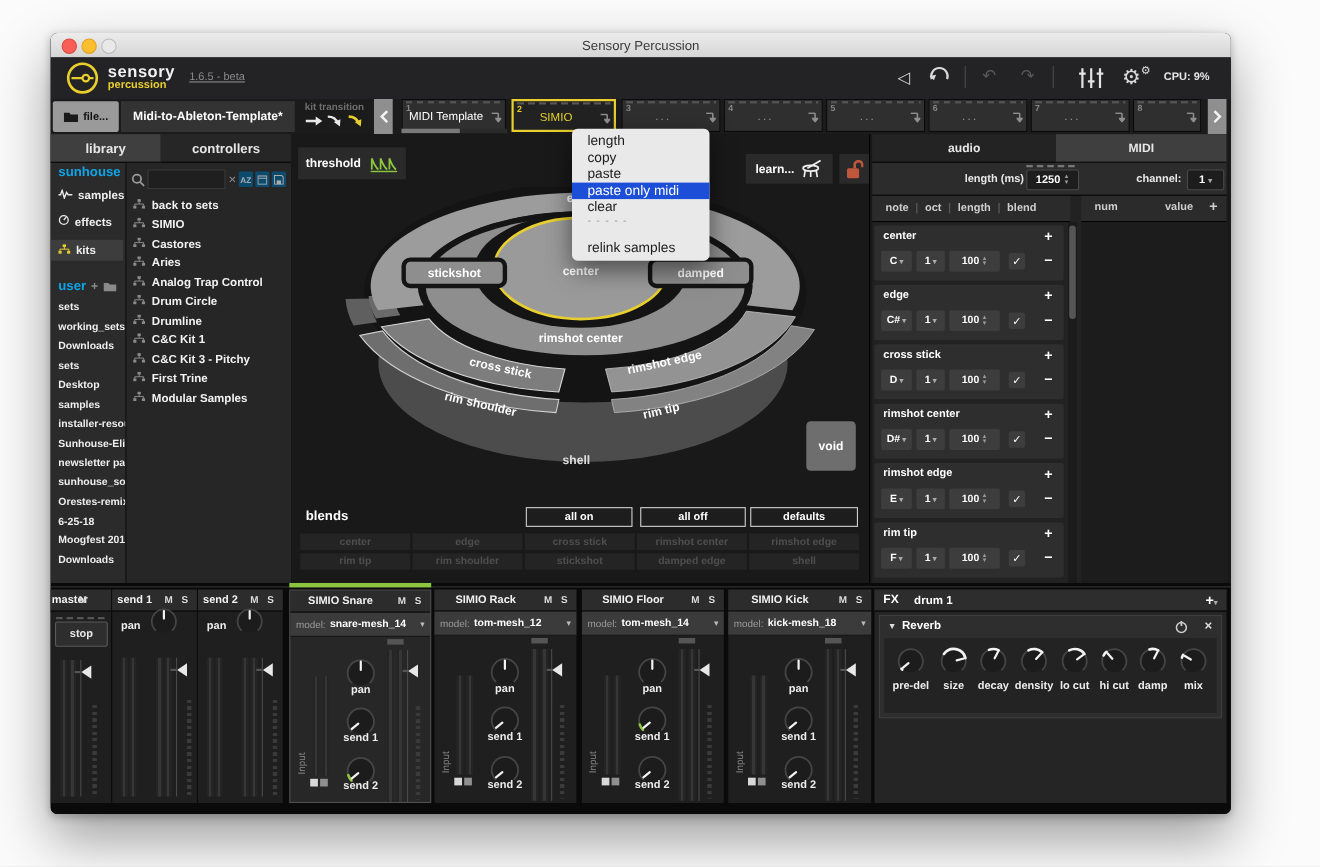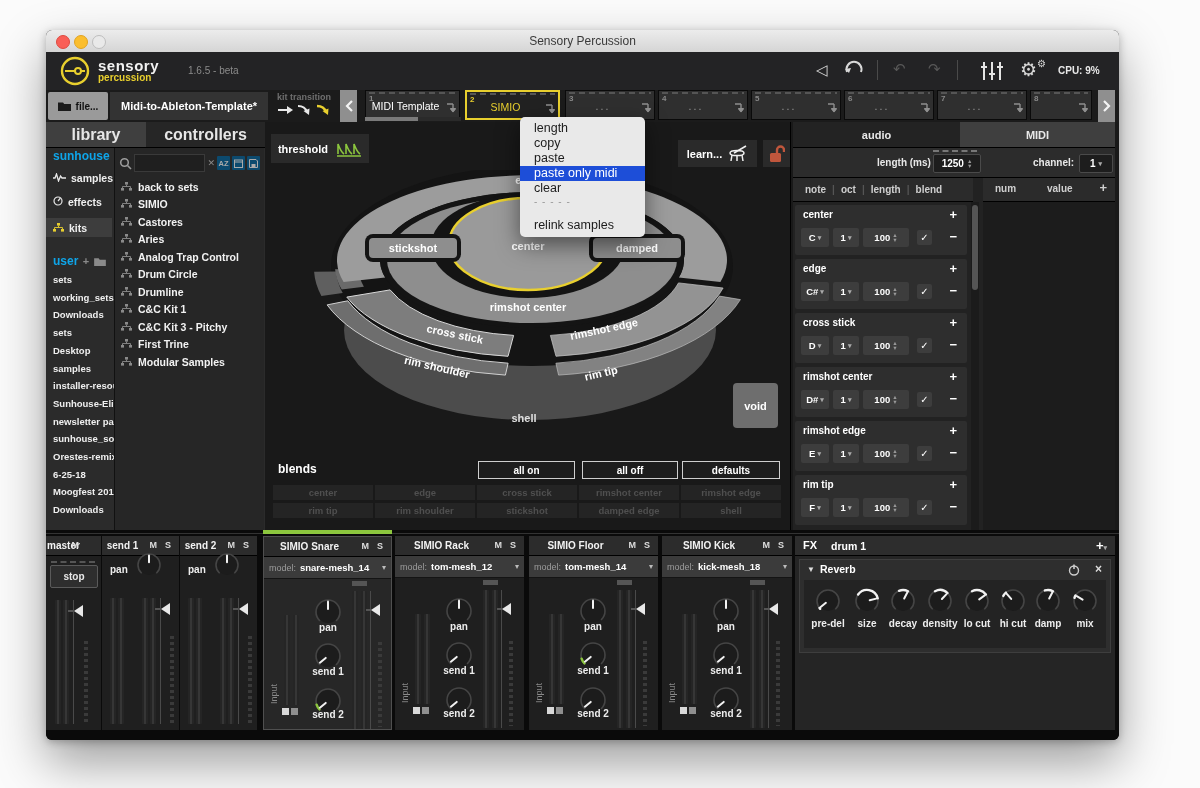--- a/index.html
+++ b/index.html
@@ -39,21 +39,21 @@
   .tab .tpull{position:absolute;right:3px;top:8px;}
   .tab.empty .tlabel{color:#979797;letter-spacing:2px;}
   .tab.selected{border:2px solid #e8cf2e;background:#222;}
   .tab.selected .tnum{color:#e8cf2e;}
   .tab.selected .tlabel{color:#e8cf2e;}
   #tabscroll{position:absolute;left:319px;top:27px;width:96px;height:4px;background:#2a2a2a;}
   #tabscroll div{width:55%;height:100%;background:#7a7a7a;}
   
   #main{position:absolute;left:0;top:92px;width:100%;height:408px;background:#191919;}
   #sidebar{position:absolute;left:0;top:0;width:219px;height:408px;background:#2b2b2b;border-right:1px solid #000;}
-  .side-tab{position:absolute;top:0;height:26px;font-size:16px;font-weight:bold;color:#e6e6e6;
+  .side-tab{position:absolute;top:0;height:26px;font-size:12px;font-weight:bold;color:#e6e6e6;
     display:flex;align-items:center;justify-content:center;border-bottom:1px solid #000;box-sizing:border-box;}
   #sun-label,#user-label{font-size:12px;font-weight:bold;color:#0ea5e9;}
   .src-item{position:absolute;left:0;width:66px;height:19px;display:flex;align-items:center;gap:5px;padding-left:7px;box-sizing:border-box;
     color:#efefef;font-size:10.5px;font-weight:bold;}
   .src-item.active{background:#3d3d3d;}
   .folder-item{position:absolute;left:0;width:66px;color:#efefef;font-size:9.5px;font-weight:bold;padding-left:7px;
     white-space:nowrap;overflow:hidden;}
   #kitpanel{position:absolute;left:68px;top:26px;width:149px;height:382px;background:#262626;border-left:1px solid #111;}
   #searchrow{position:absolute;left:4px;top:5px;right:4px;height:20px;display:flex;align-items:center;gap:2px;}
   #searchfield{flex:1;height:16px;background:#1f1f1f;border:1px solid #3a3a3a;}
@@ -169,21 +169,21 @@
     <div id="header">
       <svg class="abs" style="left:13px;top:3px;" width="32" height="32" viewBox="0 0 32 32">
         <circle cx="16" cy="16" r="13" fill="none" stroke="#e8cf2e" stroke-width="2.4"></circle>
         <line x1="6" y1="16" x2="26" y2="16" stroke="#e8cf2e" stroke-width="2"></line>
         <circle cx="19" cy="16" r="3" fill="#232325" stroke="#e8cf2e" stroke-width="2"></circle>
       </svg>
       <div class="abs" style="left:52px;top:7px;">
         <div class="brand-top">sensory</div>
         <div class="brand-bottom">percussion</div>
       </div>
-      <div class="abs version" style="left:142px;top:13px;">1.6.5 - beta</div>
+      <div class="abs version" style="left:126px;top:13px;text-decoration:underline;">1.6.5 - beta</div>
       <div class="abs hicon" style="left:770px;top:9px;">◁</div>
       <svg class="abs" style="left:797px;top:7px;" width="22" height="22" viewBox="0 0 22 22">
         <path d="M4 13 A7.5 7.5 0 1 1 18 13" fill="none" stroke="#d8d8d8" stroke-width="2"></path>
         <path d="M2 10 L6 14 L8 9 Z" fill="#d8d8d8"></path>
       </svg>
       <div class="hsep" style="left:831px;"></div>
       <div class="abs hicon" style="left:847px;top:8px;color:#585858;">↶</div>
       <div class="abs hicon" style="left:882px;top:8px;color:#585858;">↷</div>
       <div class="hsep" style="left:911px;"></div>
       <svg class="abs" style="left:934px;top:9px;" width="24" height="20" viewBox="0 0 24 20">
@@ -638,21 +638,21 @@
           <span style="margin-left:12px;">note</span>
             <span class="pipe">|</span>
           <span>oct</span>
             <span class="pipe">|</span>
           <span>length</span>
             <span class="pipe">|</span>
           <span>blend</span>
         </div>
         <div id="cc-headers">
           <span class="abs" style="left:12px;top:5px;">num</span>
-          <span class="abs" style="left:64px;top:5px;">value</span>
+          <span class="abs" style="left:76px;top:5px;">value</span>
           <span class="abs" style="right:8px;top:2px;font-size:13px;">+</span>
         </div>
         <div id="notesarea">
             <div class="notegroup" style="top: 3px;">
               <div class="ng-name">center</div>
               <div class="ng-plus">+</div>
               <div class="ng-box" style="left: 6px; width: 28px;">
                 <span>C</span>
                 <span class="caret">▾</span>
               </div>

